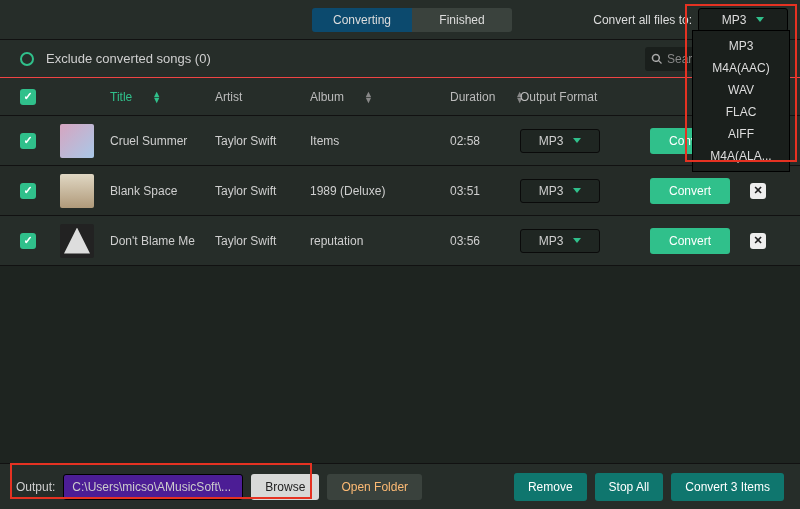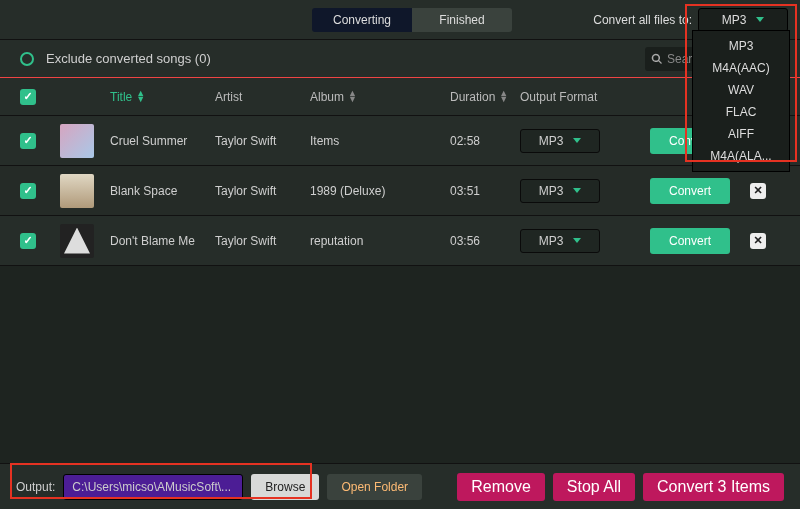--- a/index.html
+++ b/index.html
@@ -29,21 +29,21 @@
     width: 100px;
     height: 24px;
     line-height: 24px;
     text-align: center;
     font-size: 12px;
     background: #3a423d;
     color: #ddd;
     cursor: pointer;
   }
   .tab.active {
-    background: #0f172a;
+    background: #0c4a6e;
   }
   .tab:first-child { border-radius: 3px 0 0 3px; }
   .tab:last-child  { border-radius: 0 3px 3px 0; }
 
   .convert-all {
     margin-left: auto;
     display: flex;
     align-items: center;
     gap: 6px;
     font-size: 12px;
@@ -108,21 +108,21 @@
   .col-check { width: 40px; }
   .col-art   { width: 50px; }
   .col-title { width: 105px; }
   .col-artist{ width: 95px; }
   .col-album { width: 140px; }
   .col-dur   { width: 70px; text-align: left; }
   .col-fmt   { width: 130px; }
   .col-btn   { width: 100px; }
   .col-del   { width: 20px; }
 
-  .sortable { display:flex; align-items:flex-start; gap:4px; cursor:pointer;}
+  .sortable { display:flex; align-items:center; gap:20px; cursor:pointer;}
   .sort-icon { font-size: 9px; color:#30c08b; line-height:6px; display:flex; flex-direction:column; }
   .sort-icon.grey { color:#888; }
   .headerrow .col-title { color:#30c08b; }
 
   
   .datarow {
     display: flex;
     align-items: center;
     height: 50px;
     padding: 0 20px;
@@ -219,23 +219,23 @@
   }
   .btn-dark {
     height:26px; padding:0 14px;
     background:#3a423d; color:#fdba74;
     border:none; border-radius:3px;
     font-size:12px; cursor:pointer;
   }
   .spacer { flex:1; }
   .btn-green {
     height:28px; padding:0 14px;
-    background:#be185d; color:#fff;
+    background:#0f766e; color:#fff;
     border:none; border-radius:3px;
-    font-size:16px; cursor:pointer;
+    font-size:12px; cursor:pointer;
   }
 
   
   .redbox {
     position:absolute;
     border: 2px solid #e53222;
     pointer-events:none;
     z-index: 30;
   }
   .redbox.top { top:4px; right:3px; width:112px; height:158px; }

